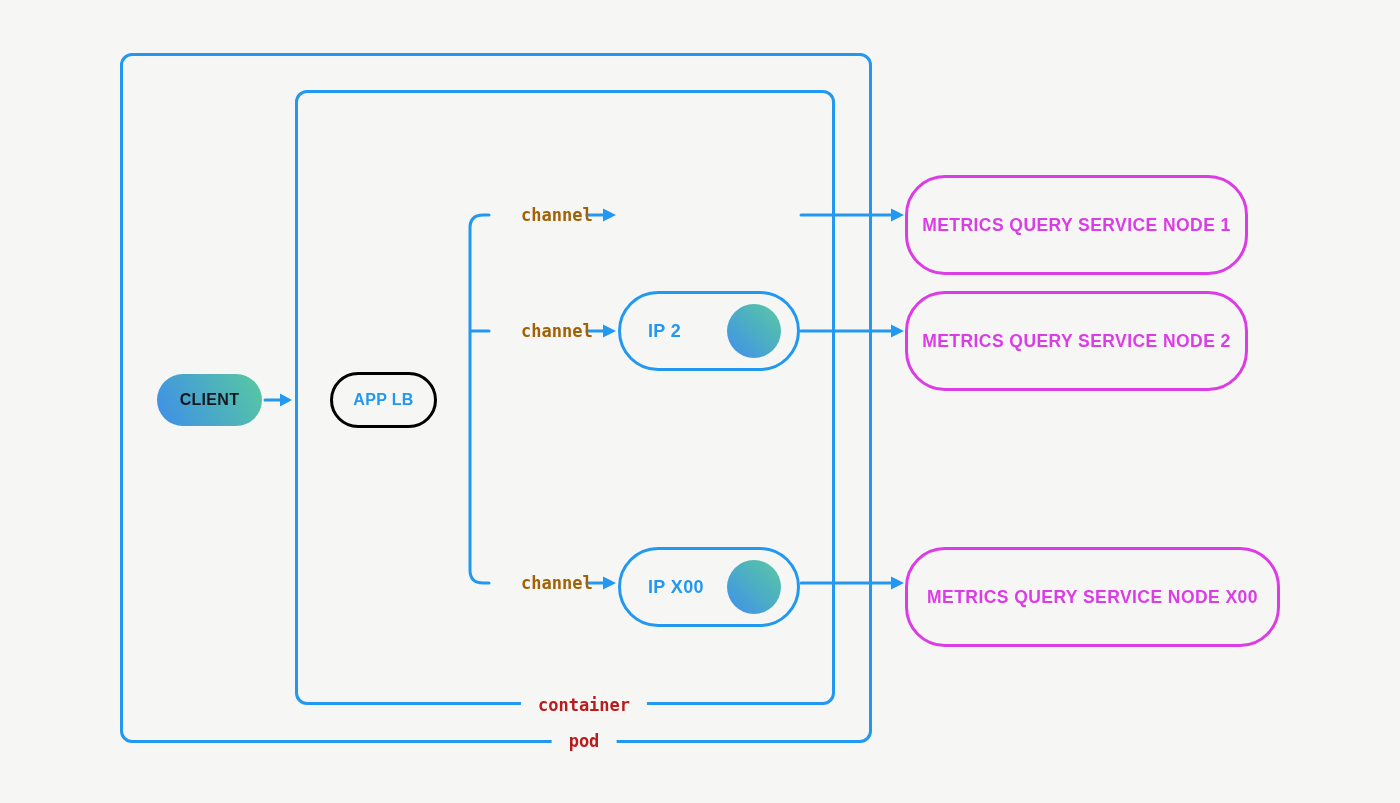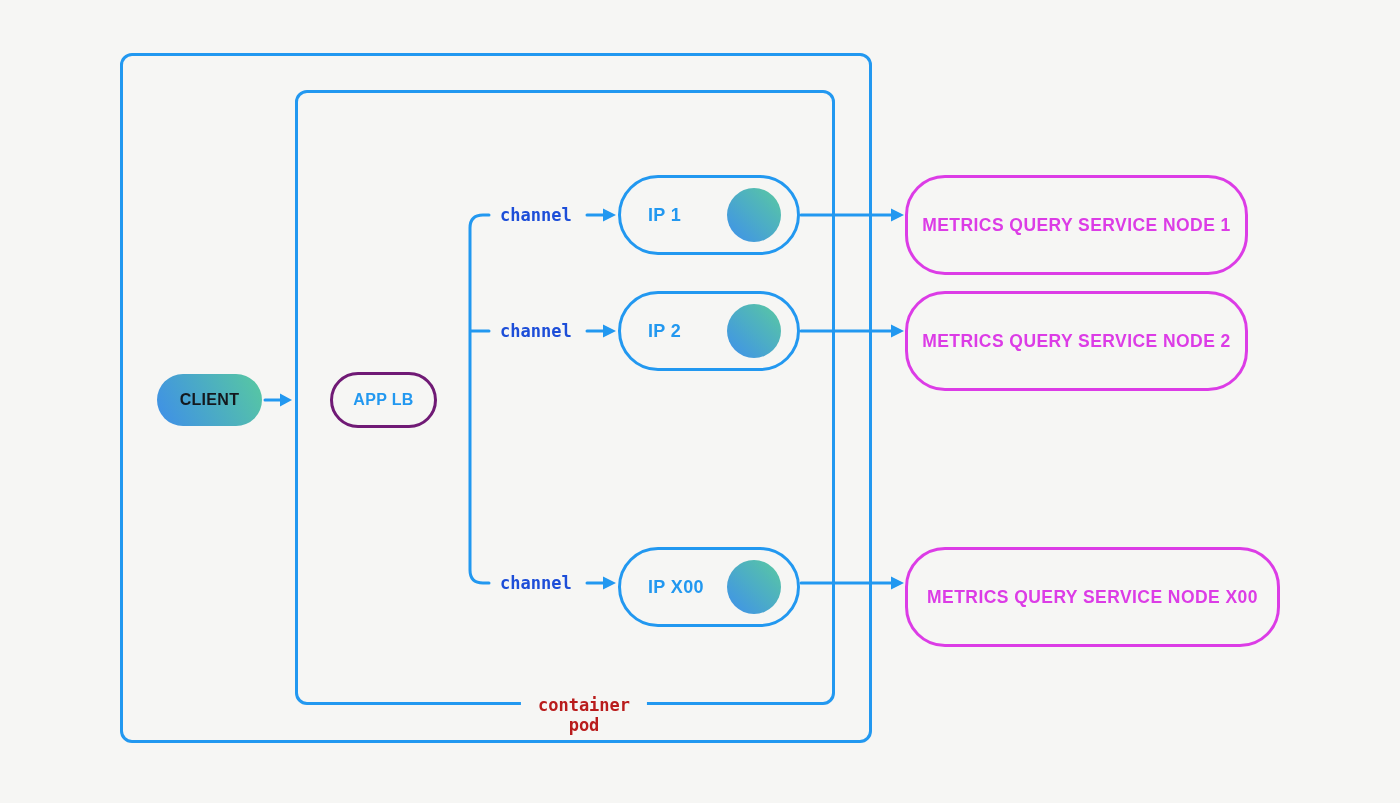--- a/index.html
+++ b/index.html
@@ -33,53 +33,53 @@
     color: #b91c1c;
     font-family: "DejaVu Sans Mono", monospace;
     font-weight: bold;
     font-size: 17px;
     line-height: 26px;
     padding: 0 17px;
     white-space: nowrap;
     z-index: 3;
   }
   .container-label { left: 584px; top: 705px; }
-  .pod-label { left: 584px; top: 725px; }
+  .pod-label { left: 584px; top: 741px; }
 
   
   .pill {
     position: absolute;
     display: flex;
     align-items: center;
     justify-content: center;
     border-radius: 28px;
     z-index: 2;
   }
   .client-pill {
     left: 157px; top: 374px; width: 105px; height: 52px;
     background: linear-gradient(62deg, #3e8ee9 0%, #58c9a0 100%);
     color: #14181d;
     font-weight: bold;
     font-size: 16px;
     letter-spacing: 0.02em;
   }
   .applb-pill {
     left: 330px; top: 372px; width: 107px; height: 56px;
-    border: 3px solid #701a75;
+    border: 3px solid #000000;
     color: #2298f0;
     font-weight: bold;
     font-size: 16px;
     letter-spacing: 0.02em;
   }
 
   
   .channel-label {
     position: absolute;
-    left: 500px;
-    color: #1d4ed8;
+    left: 521px;
+    color: #a16207;
     font-family: "DejaVu Sans Mono", monospace;
     font-weight: bold;
     font-size: 17px;
     line-height: 20px;
     z-index: 2;
   }
   .channel-1 { top: 205px; }
   .channel-2 { top: 321px; }
   .channel-3 { top: 573px; }
 
@@ -190,24 +190,20 @@
   </div>
 
   <div class="pill applb-pill">
     <span>APP LB</span>
   </div>
 
   <span class="channel-label channel-1">channel</span>
   <span class="channel-label channel-2">channel</span>
   <span class="channel-label channel-3">channel</span>
 
-  <div class="ip-pill row-1">
-    <span class="ip-text">IP 1</span>
-    <span class="gradient-circle"></span>
-  </div>
   <div class="ip-pill row-2">
     <span class="ip-text">IP 2</span>
     <span class="gradient-circle"></span>
   </div>
   <div class="ip-pill row-3">
     <span class="ip-text">IP X00</span>
     <span class="gradient-circle"></span>
   </div>
 
   <div class="metrics-pill metrics-1 row-1">

